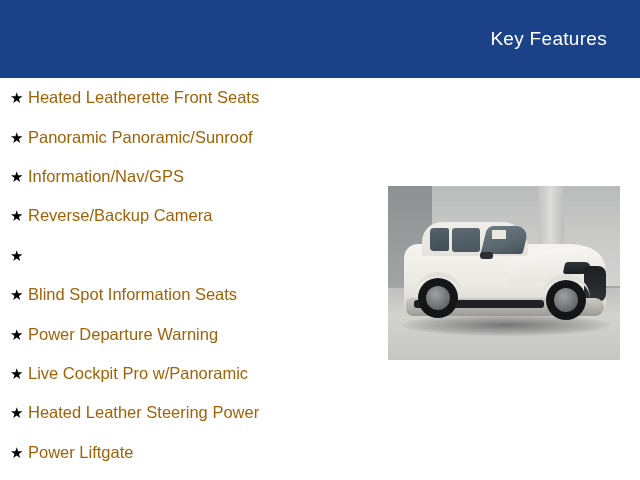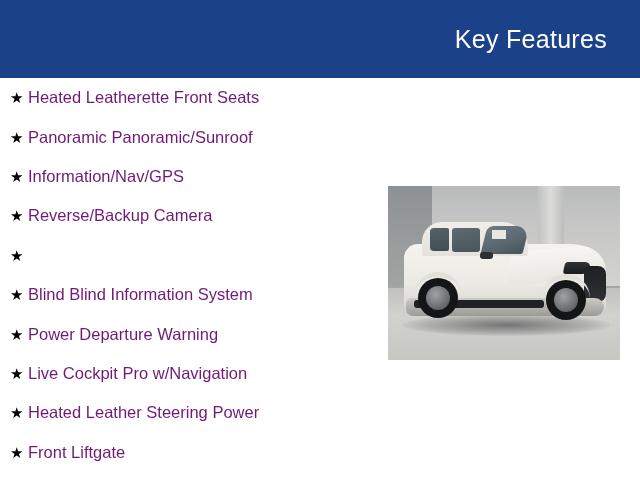--- a/index.html
+++ b/index.html
@@ -27,21 +27,21 @@
     height: 78px;
     background: #1b4289;
     display: flex;
     align-items: center;
     justify-content: flex-end;
     box-sizing: border-box;
     padding-right: 33px;
   }
   .header-title {
     color: #ffffff;
-    font-size: 25px;
+    font-size: 19px;
     letter-spacing: 0.3px;
     font-weight: 400;
   }
   .features-list {
     position: absolute;
     left: 0;
     top: 78px;
     width: 380px;
     margin: 0;
     padding: 0;
@@ -57,21 +57,21 @@
   .star-icon {
     width: 18px;
     flex: 0 0 18px;
     color: #000000;
     font-size: 15px;
     line-height: 1;
     text-align: left;
   }
   .feature-label {
     font-size: 16.5px;
-    color: #701a75;
+    color: #a16207;
     white-space: nowrap;
   }
   .vehicle-photo {
     position: absolute;
     left: 388px;
     top: 186px;
     width: 232px;
     height: 174px;
     overflow: hidden;
     background: #cfcfcd;
@@ -235,37 +235,37 @@
     </li>
     <li class="feature-item">
       <span class="star-icon">★</span>
       <span class="feature-label">Reverse/Backup Camera</span>
     </li>
     <li class="feature-item">
       <span class="star-icon">★</span>
     </li>
     <li class="feature-item">
       <span class="star-icon">★</span>
-      <span class="feature-label">Blind Blind Information System</span>
+      <span class="feature-label">Blind Spot Information Seats</span>
     </li>
     <li class="feature-item">
       <span class="star-icon">★</span>
       <span class="feature-label">Power Departure Warning</span>
     </li>
     <li class="feature-item">
       <span class="star-icon">★</span>
-      <span class="feature-label">Live Cockpit Pro w/Navigation</span>
+      <span class="feature-label">Live Cockpit Pro w/Panoramic</span>
     </li>
     <li class="feature-item">
       <span class="star-icon">★</span>
       <span class="feature-label">Heated Leather Steering Power</span>
     </li>
     <li class="feature-item">
       <span class="star-icon">★</span>
-      <span class="feature-label">Front Liftgate</span>
+      <span class="feature-label">Power Liftgate</span>
     </li>
   </ul>
 
   <div class="vehicle-photo">
     <div class="ph-wall"></div>
     <div class="ph-wall-dark"></div>
     <div class="ph-pillar"></div>
     <div class="ph-floor"></div>
     <div class="ph-floorline"></div>
     <div class="car-shadow"></div>

